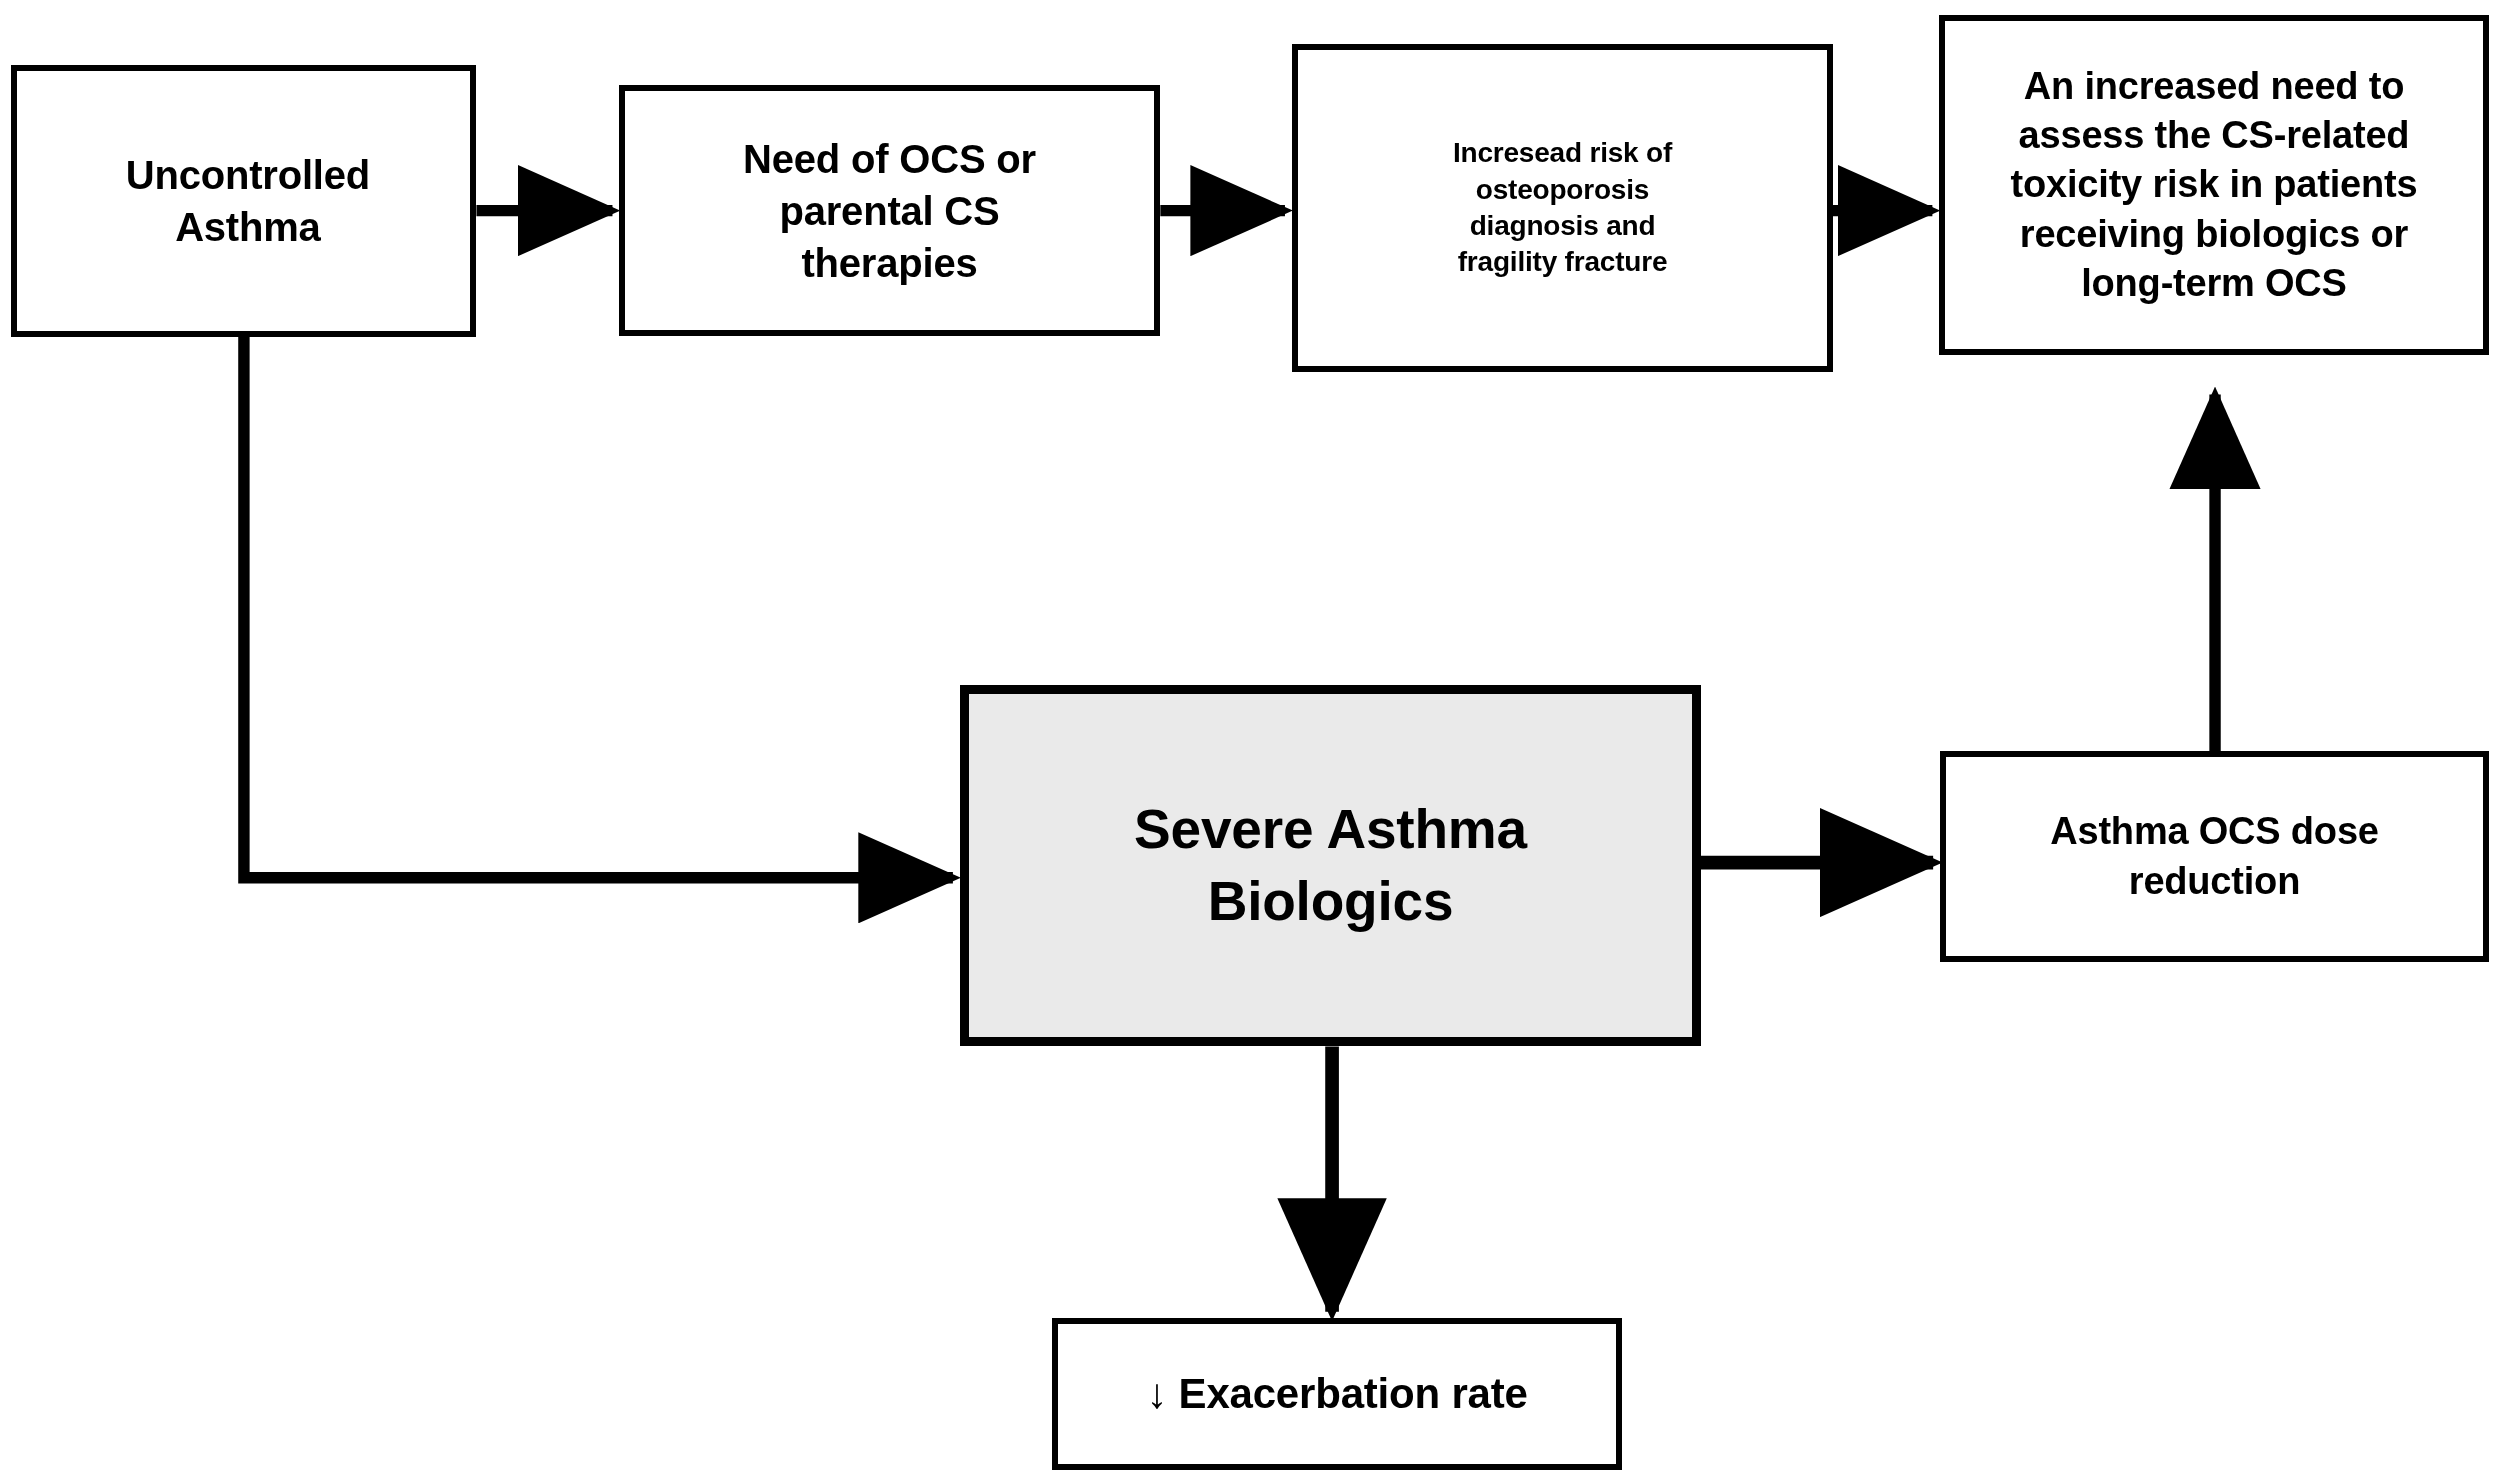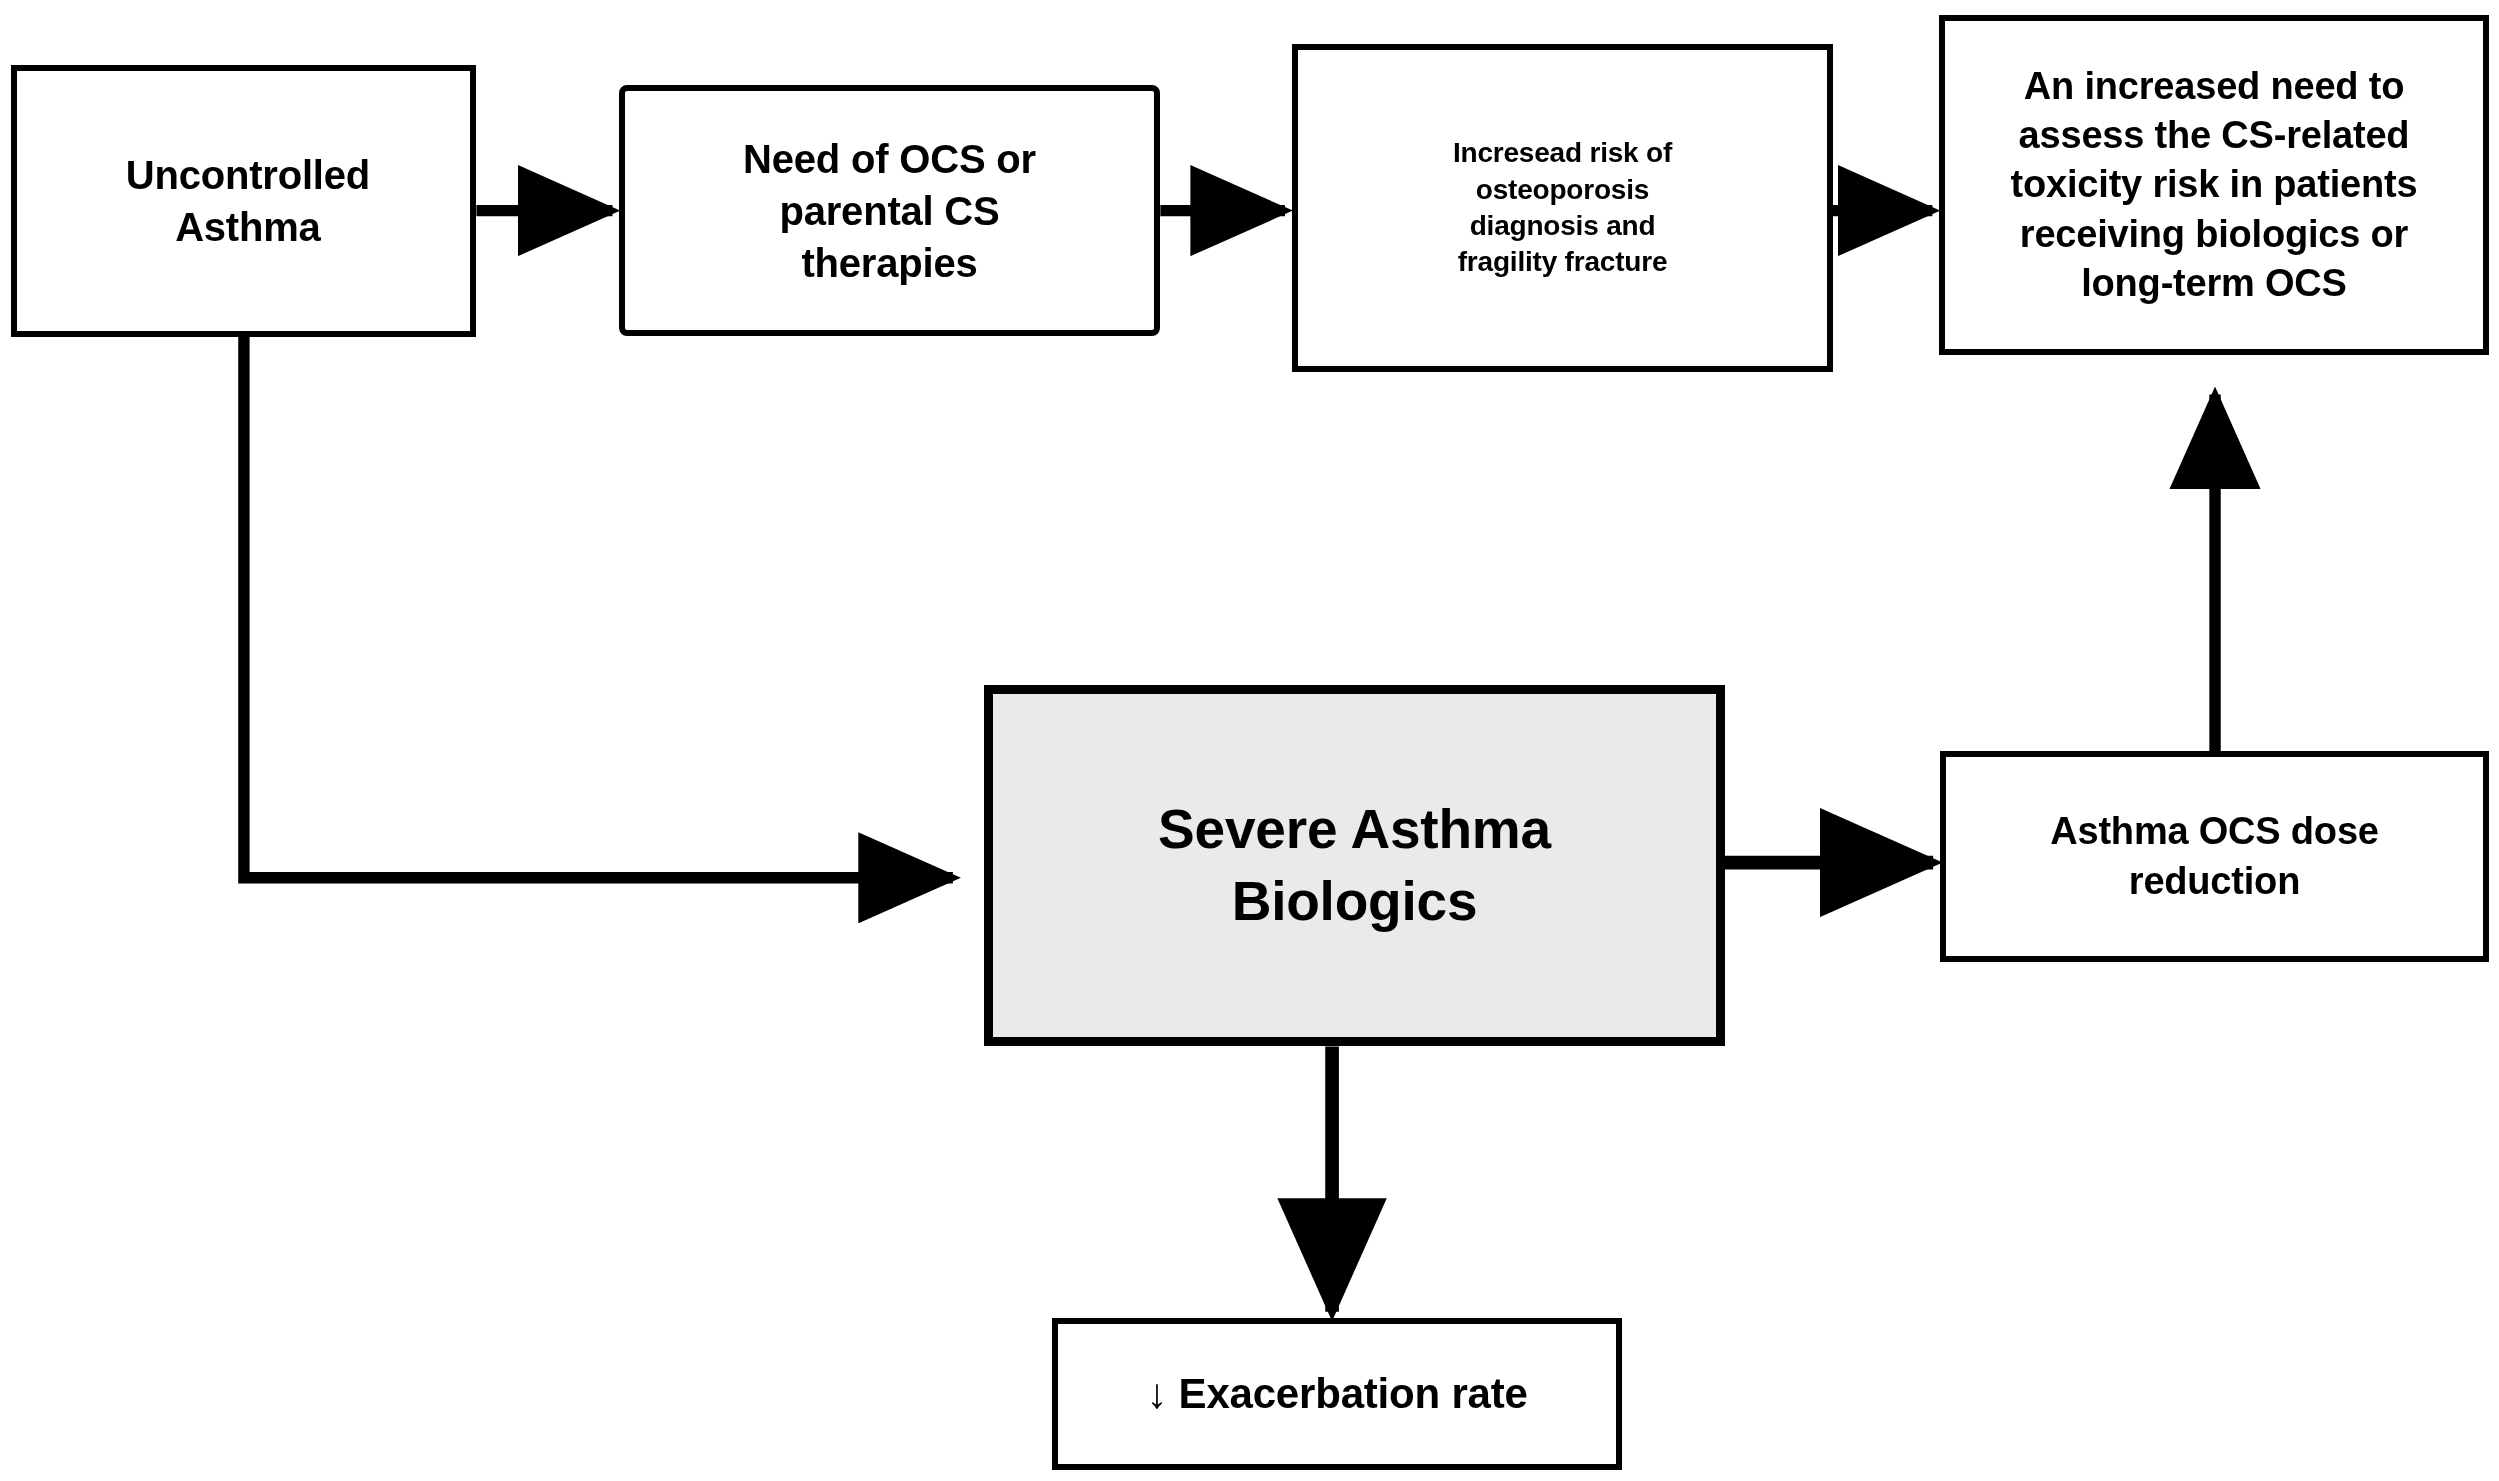--- a/index.html
+++ b/index.html
@@ -47,24 +47,24 @@
   }
   .node-text {
     display: block;
     width: 100%;
     padding: 0 10.6px;
     box-sizing: border-box;
     white-space: pre-line;
   }
   
   #node-uncontrolled-asthma { left: 11.4px;   top: 65px;   width: 465px;  height: 272px; font-size: 40px; padding-left: 8px; }
-  #node-ocs-need           { left: 619px;  top: 85px;  width: 541px;  height: 251px; font-size: 40px; border-radius: 8px; }
+  #node-ocs-need           { left: 619px;  top: 85px;  width: 541px;  height: 251px; font-size: 40px; }
   #node-osteoporosis-risk  { left: 1292px; top: 44px;   width: 541px;  height: 328px; font-size: 28px; justify-content: flex-end; }
   #node-toxicity-assess    { left: 1939px; top: 15px;   width: 550px;  height: 340px; font-size: 38px; }
-  #node-severe-asthma-biologics { left: 960px; top: 685px; width: 741px; height: 361px; font-size: 55px; margin-left: 24px; }
+  #node-severe-asthma-biologics { left: 960px; top: 685px; width: 741px; height: 361px; font-size: 55px; }
   #node-daily-ocs-reduction { left: 1940px; top: 751px;  width: 549px;  height: 211px; font-size: 38px; }
   #node-exacerbation-rate   { left: 1052px; top: 1318px; width: 570px;  height: 152px; font-size: 42px; }
 </style>
 </head>
 <body>
 
 <div id="diagram-root">
 
   <svg id="flow-svg" viewBox="0 0 3290 1950">
     <defs>

